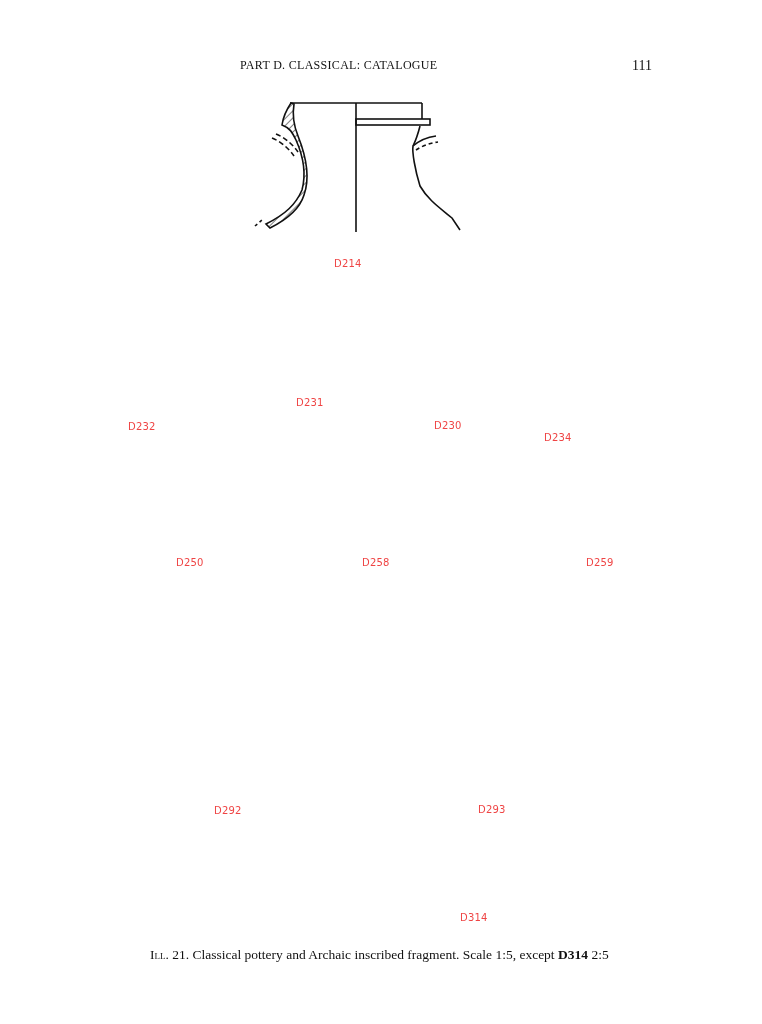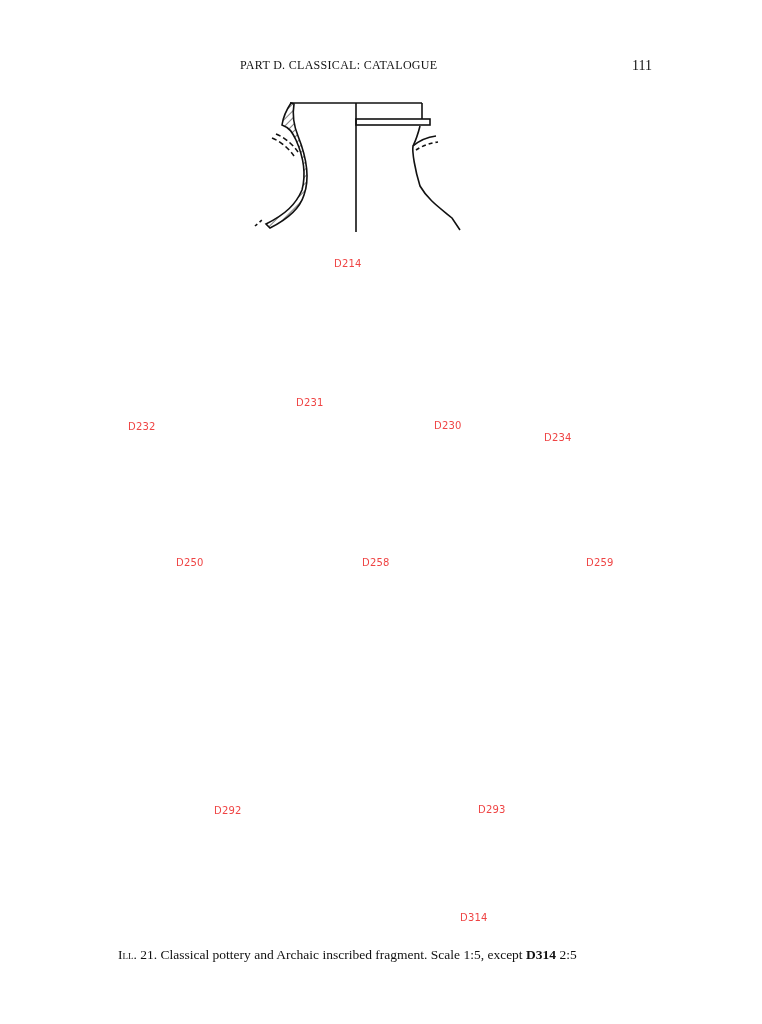--- a/index.html
+++ b/index.html
@@ -2,21 +2,21 @@
 <html><head>
 <meta charset="utf-8">
 <style>
   html, body { margin: 0; padding: 0; background: #ffffff; }
   body { width: 762px; height: 1024px; position: relative; overflow: hidden; font-family: "Liberation Serif", serif; color: #111; }
   .running-head { position: absolute; top: 58px; left: 240px; font-size: 12px; letter-spacing: 0.3px; }
   .page-number { position: absolute; top: 58px; left: 632px; font-size: 14px; }
   .plate { position: absolute; left: 0; top: 0; width: 762px; height: 1024px; }
   .label { position: absolute; font-family: "DejaVu Sans", sans-serif; font-size: 10px; letter-spacing: 0.2px; color: #ef4444; }
   .caption { position: absolute; top: 947px; left: 118px; font-size: 13.5px; white-space: nowrap; }
-  .caption .sc { font-variant: small-caps; }
+  .caption .sc { font-variant: small-caps; margin-left: 32px; }
   .caption b { font-weight: bold; }
   svg { position: absolute; left: 0; top: 0; }
 </style>
 </head>
 <body>
 
 
 
 <div class="running-head">PART D. CLASSICAL: CATALOGUE</div>
 <div class="page-number">111</div>

